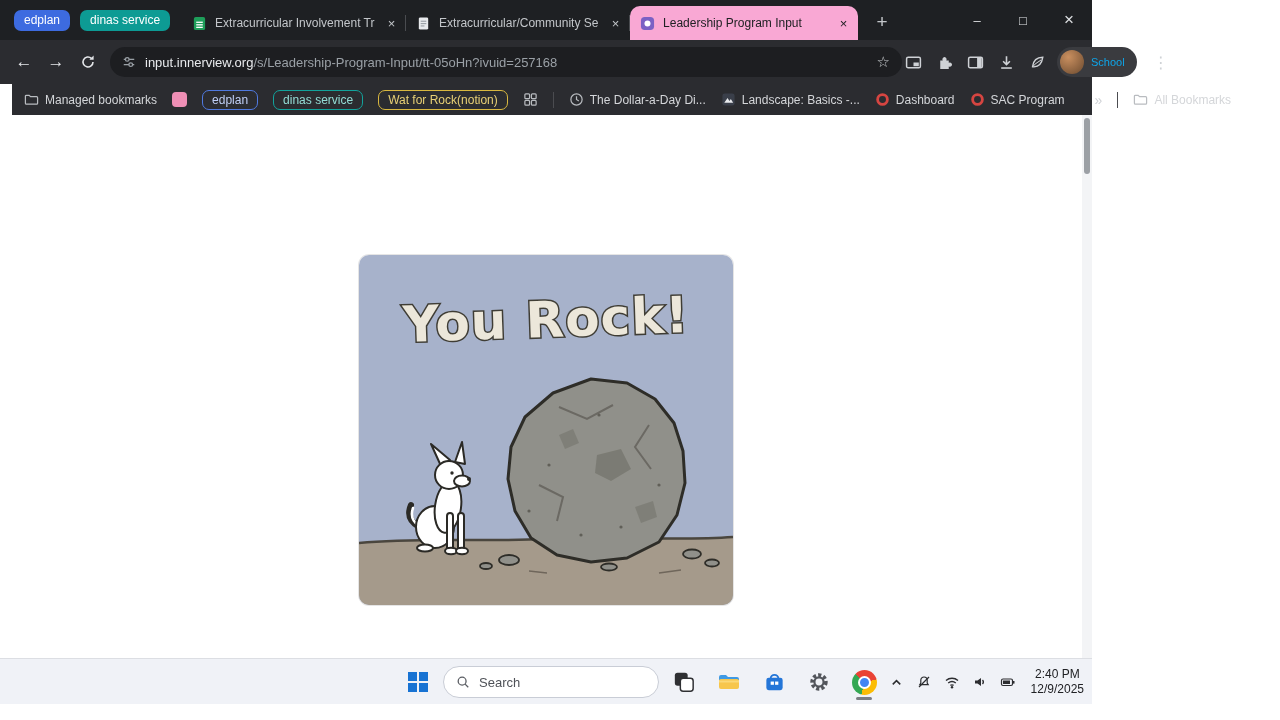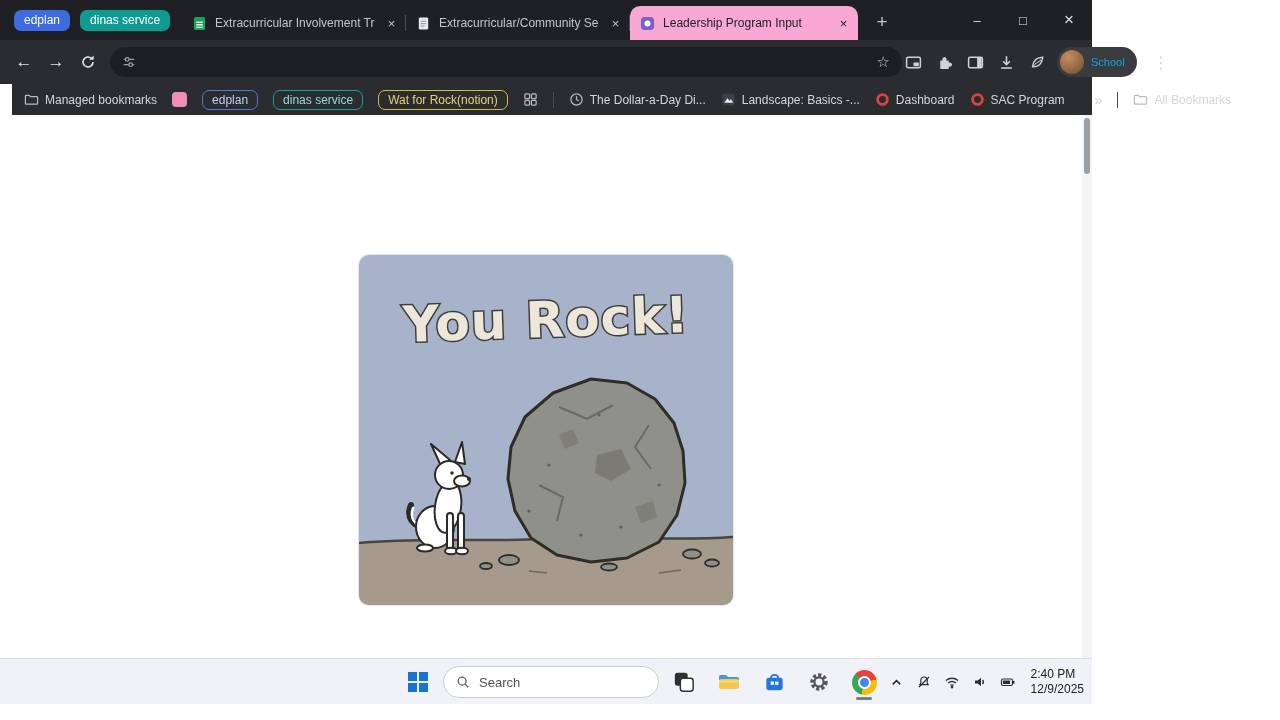--- a/index.html
+++ b/index.html
@@ -61,21 +61,21 @@
   .tb-center { position:absolute; left:398px; top:0; height:46px; display:flex; align-items:center; gap:5px; }
   .tb-btn { width:40px; height:40px; display:flex; align-items:center; justify-content:center; border-radius:6px; position:relative; flex:none; }
   .win-logo { display:grid; grid-template-columns:9px 9px; grid-template-rows:9px 9px; gap:2px; }
   .win-logo span { background:#1873d3; display:block; }
   .search-pill { width:216px; height:32px; background:#ffffff; border:1px solid #c9cdd6; border-radius:16px; display:flex; align-items:center; gap:9px; padding:0 12px; color:#4f5258; font-size:13px; flex:none; }
   .chrome-icon { width:25px; height:25px; border-radius:50%; background:conic-gradient(from 315deg, #e94335 0 120deg, #fbbc05 0 240deg, #34a853 0 360deg); position:relative; }
   .chrome-icon::after { content:""; position:absolute; inset:6px; border-radius:50%; background:#4285f4; border:2px solid #fff; }
   .active-dash { position:absolute; bottom:2px; left:50%; transform:translateX(-50%); width:16px; height:3px; border-radius:2px; background:#7a7d82; }
   .tb-tray { position:absolute; right:8px; top:0; height:46px; display:flex; align-items:center; gap:11px; }
   .tray-icon { width:17px; height:17px; display:flex; align-items:center; justify-content:center; flex:none; }
-  .clock { text-align:left; font-size:12px; color:#202124; line-height:15px; margin-left:3px; }
+  .clock { text-align:center; font-size:12px; color:#202124; line-height:15px; margin-left:3px; }
 </style>
 </head>
 <body>
 
 <div class="screen">
 
   <div class="tabstrip">
     <div class="group-chip blue">edplan</div>
     <div class="group-chip teal">dinas service</div>
 
@@ -131,20 +131,21 @@
 
     <div class="omnibox">
       <svg width="14" height="14" viewBox="0 0 16 16">
           <g stroke="#9aa0a6" stroke-width="1.5" fill="#1d1e21">
             <line x1="2" y1="5" x2="14" y2="5"></line>
             <circle cx="6" cy="5" r="2.1"></circle>
             <line x1="2" y1="11" x2="14" y2="11"></line>
             <circle cx="10" cy="11" r="2.1"></circle>
           </g>
         </svg>
+      <span class="url"><span class="url-domain">input.innerview.org</span><span class="url-path">/s/Leadership-Program-Input/tt-05oHn?ivuid=257168</span></span>
       <span class="omni-star">☆</span>
     </div>
 
     <div class="toolbar-right">
       <div class="tool-icon">
         <svg width="17" height="17" viewBox="0 0 16 16">
             <rect x="1.5" y="3" width="13" height="10" rx="1.5" fill="none" stroke="#cfd2d6" stroke-width="1.4"></rect>
             <rect x="8" y="8" width="5" height="3.5" fill="#cfd2d6"></rect>
           </svg>
       </div>

